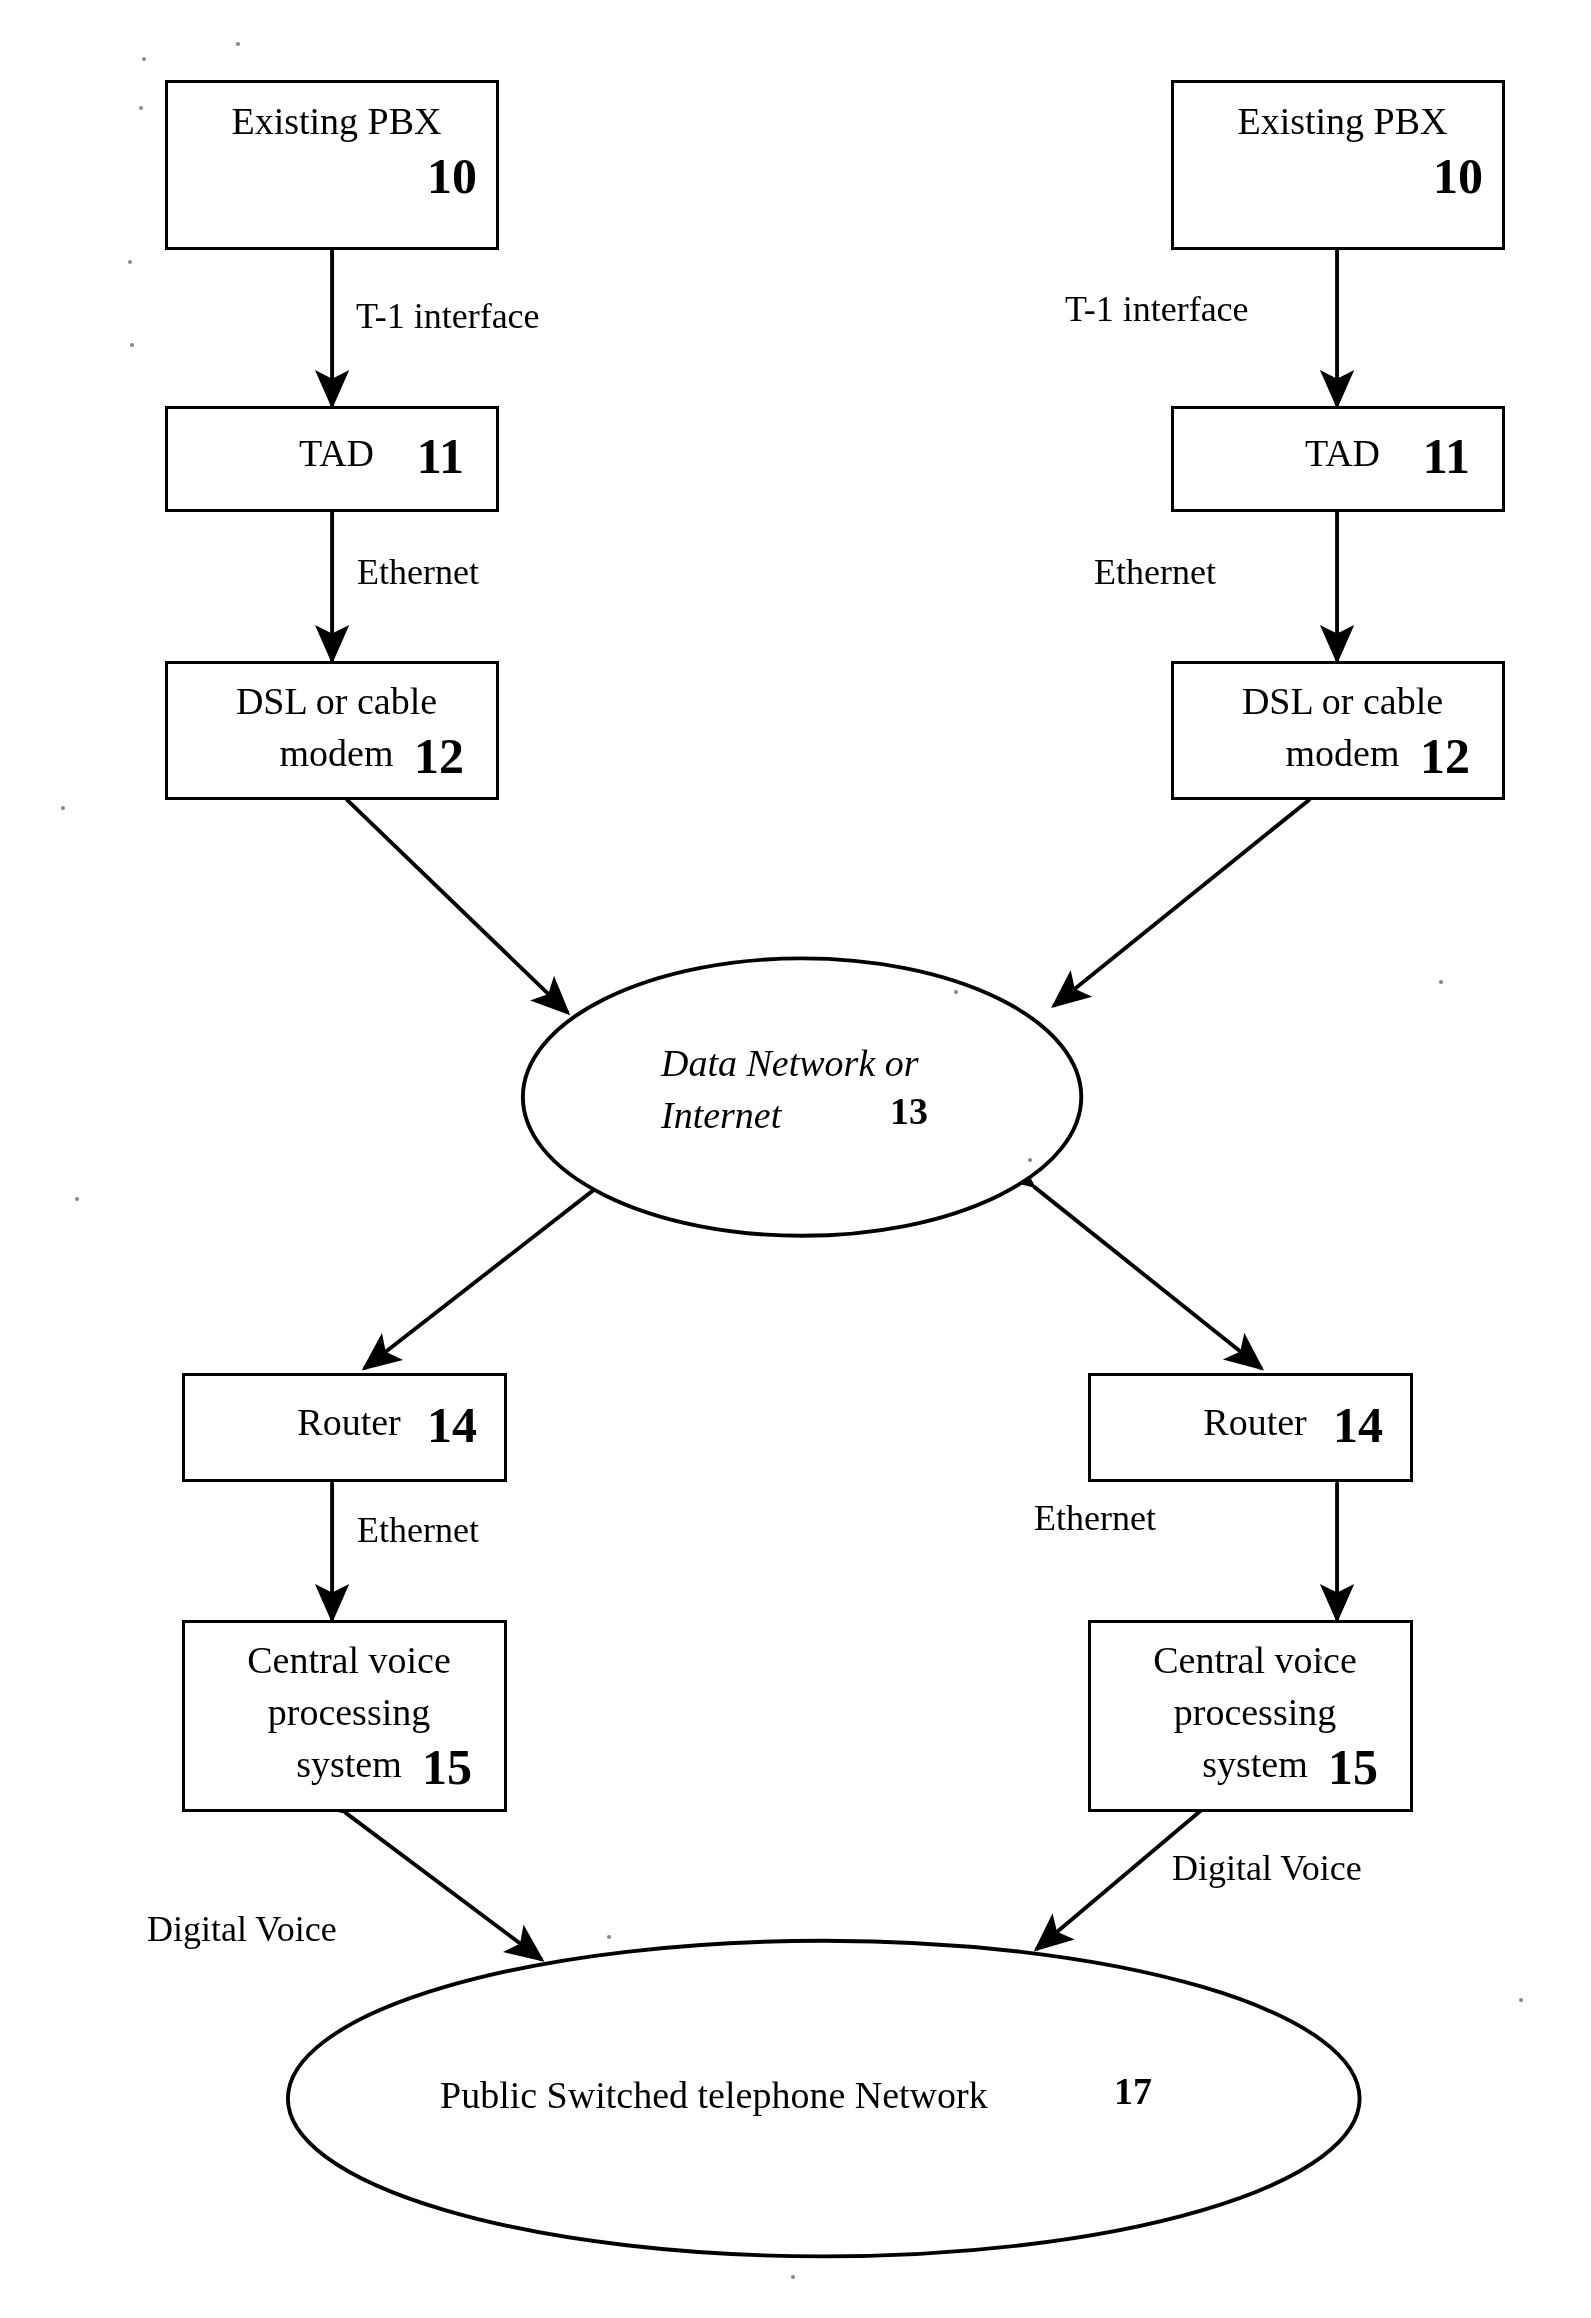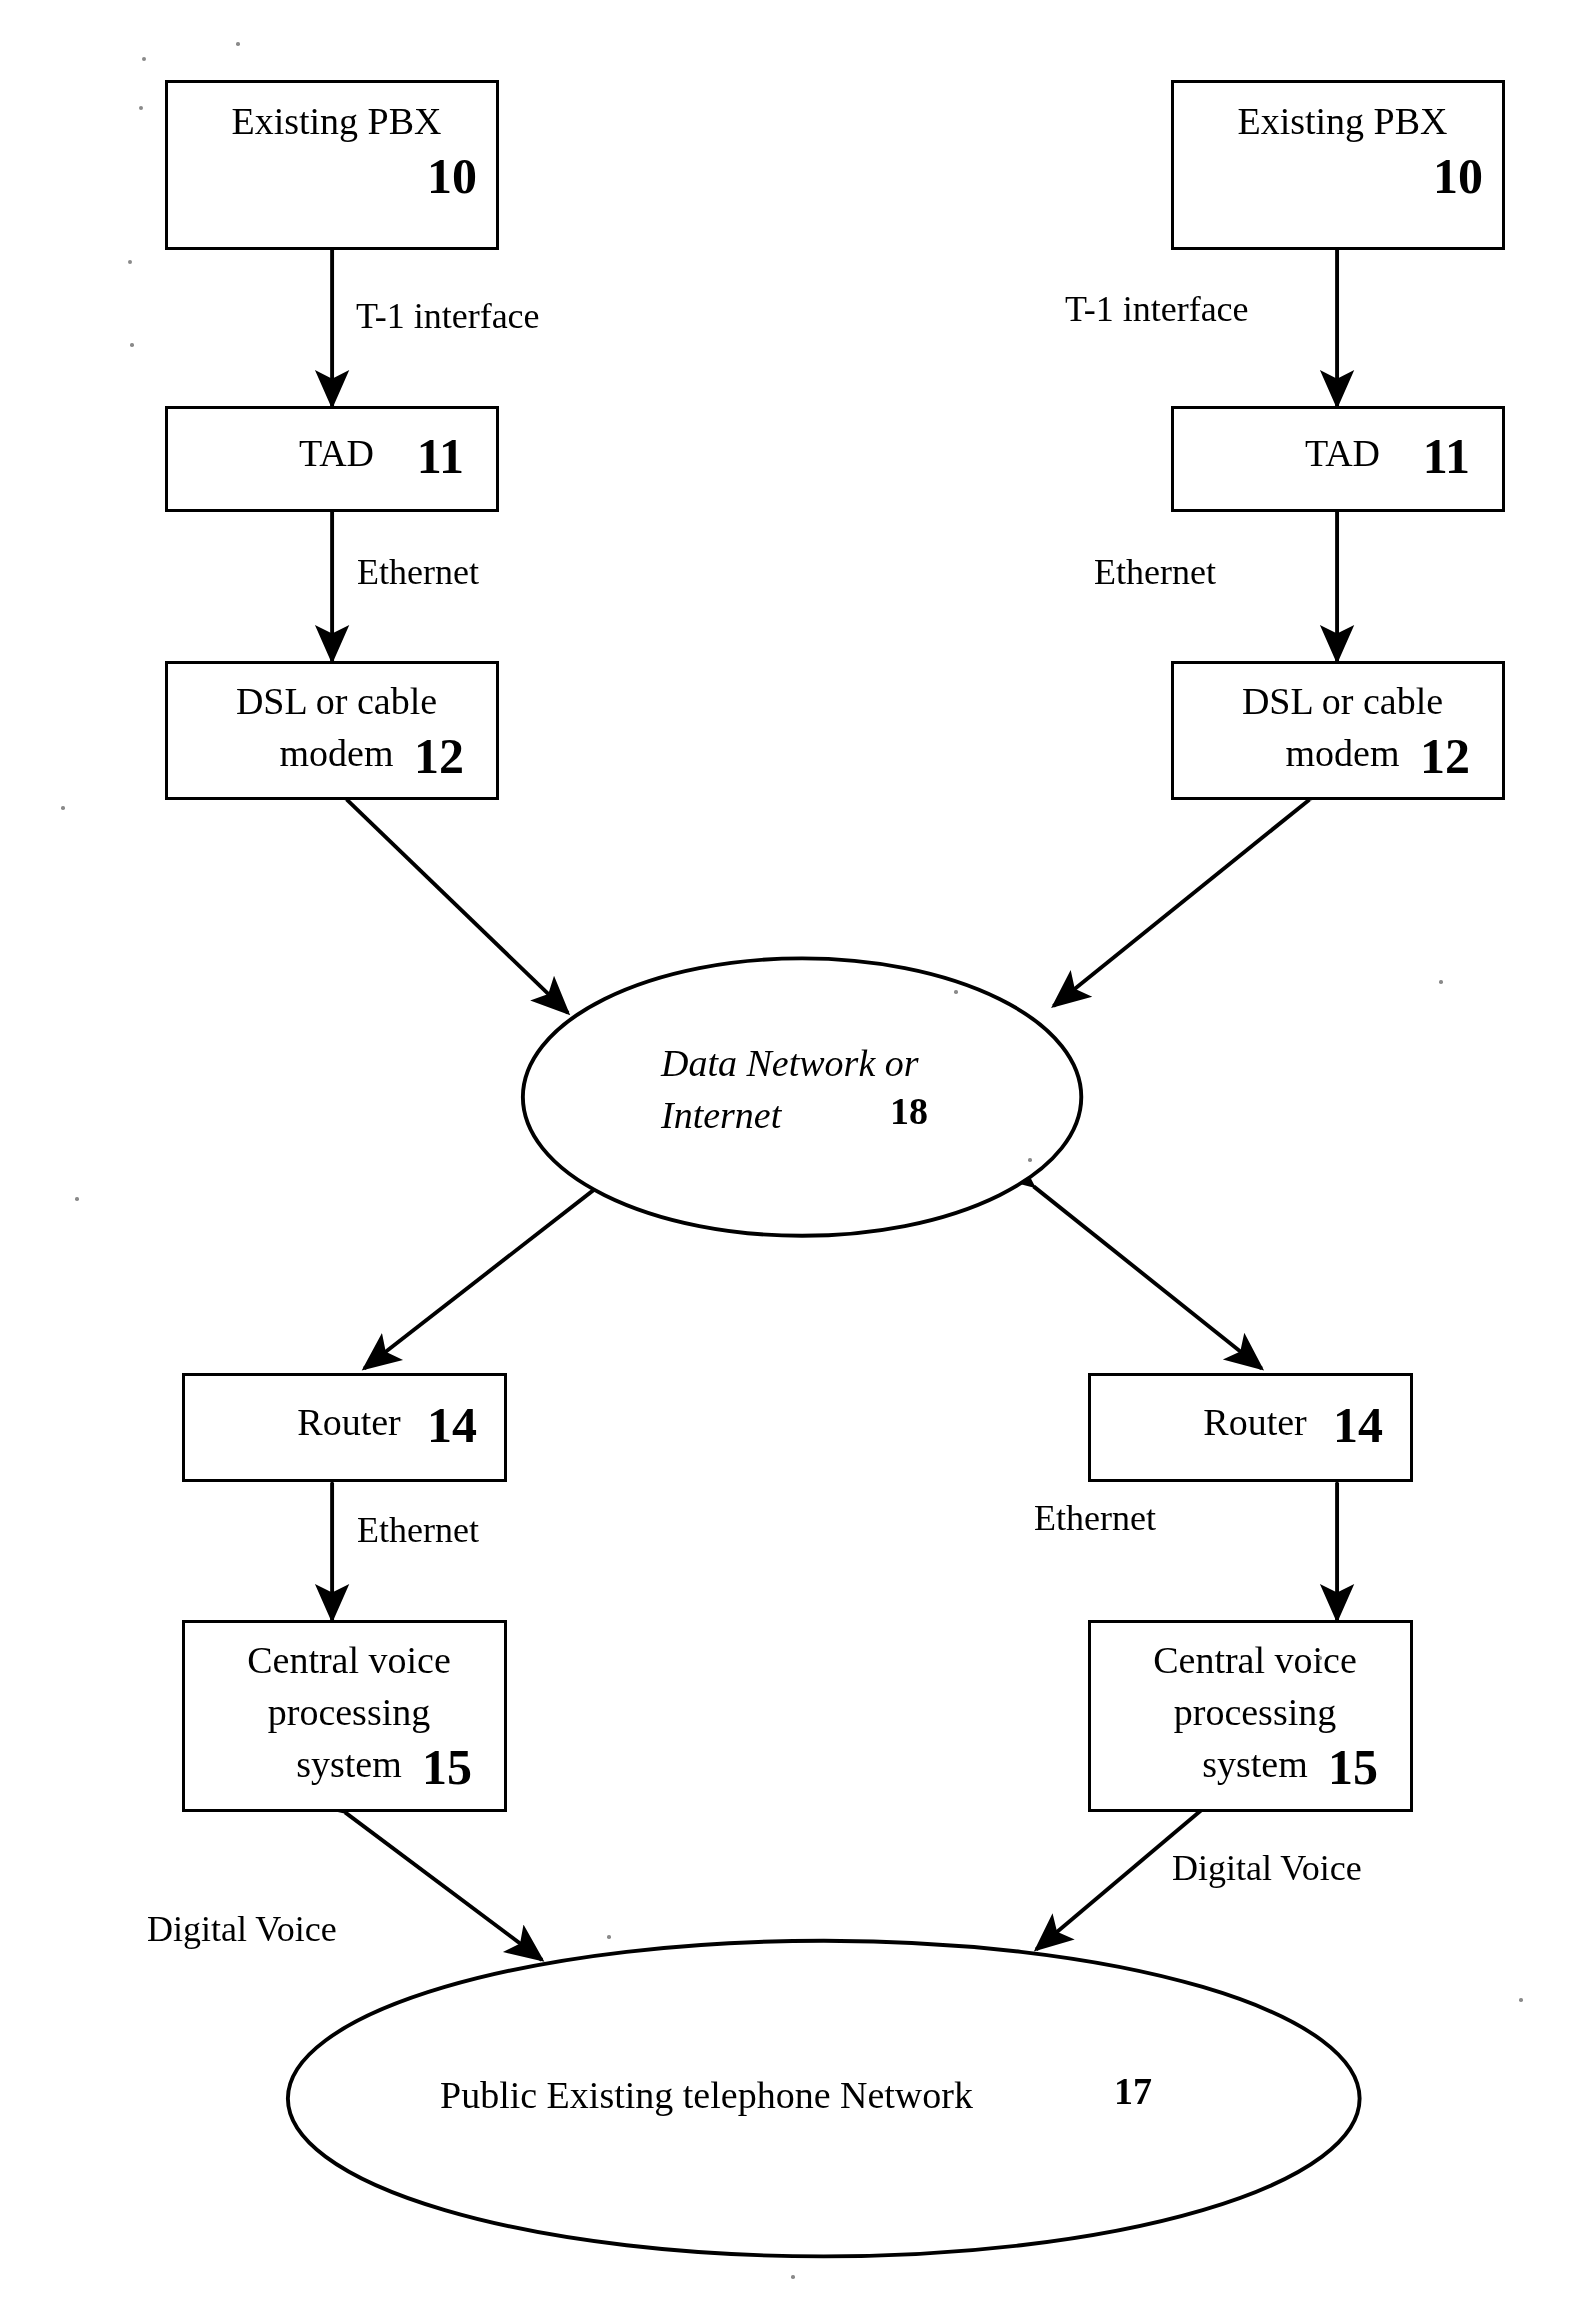--- a/index.html
+++ b/index.html
@@ -91,23 +91,23 @@
   <div class="node-num" style="left:1088px;top:1396px;width:295px;text-align:right;">14</div>
 
   <div class="node-box" style="left:1088px;top:1620px;width:325px;height:192px;"></div>
   <div class="node-label" style="left:1112px;top:1634px;width:286px;">Central voice
 processing
 system</div>
   <div class="node-num" style="left:1088px;top:1738px;width:290px;text-align:right;">15</div>
 
   <div class="ellipse-label" style="left:661px;top:1037px;width:364px;font-style:italic;">Data Network or
 Internet</div>
-  <div class="ellipse-num" style="left:890px;top:1089px;">18</div>
+  <div class="ellipse-num" style="left:890px;top:1089px;">13</div>
 
-  <div class="ellipse-label" style="left:440px;top:2069px;width:720px;text-align:left;">Public Existing telephone Network</div>
+  <div class="ellipse-label" style="left:440px;top:2069px;width:720px;text-align:left;">Public Switched telephone Network</div>
   <div class="ellipse-num" style="left:1114px;top:2069px;">17</div>
 
   <div class="edge-label" style="left:356px;top:295px;">T-1 interface</div>
   <div class="edge-label" style="left:357px;top:551px;">Ethernet</div>
   <div class="edge-label" style="left:357px;top:1509px;">Ethernet</div>
   <div class="edge-label" style="left:147px;top:1908px;">Digital Voice</div>
 
   <div class="edge-label" style="left:1065px;top:288px;">T-1 interface</div>
   <div class="edge-label" style="left:1094px;top:551px;">Ethernet</div>
   <div class="edge-label" style="left:1034px;top:1497px;">Ethernet</div>

